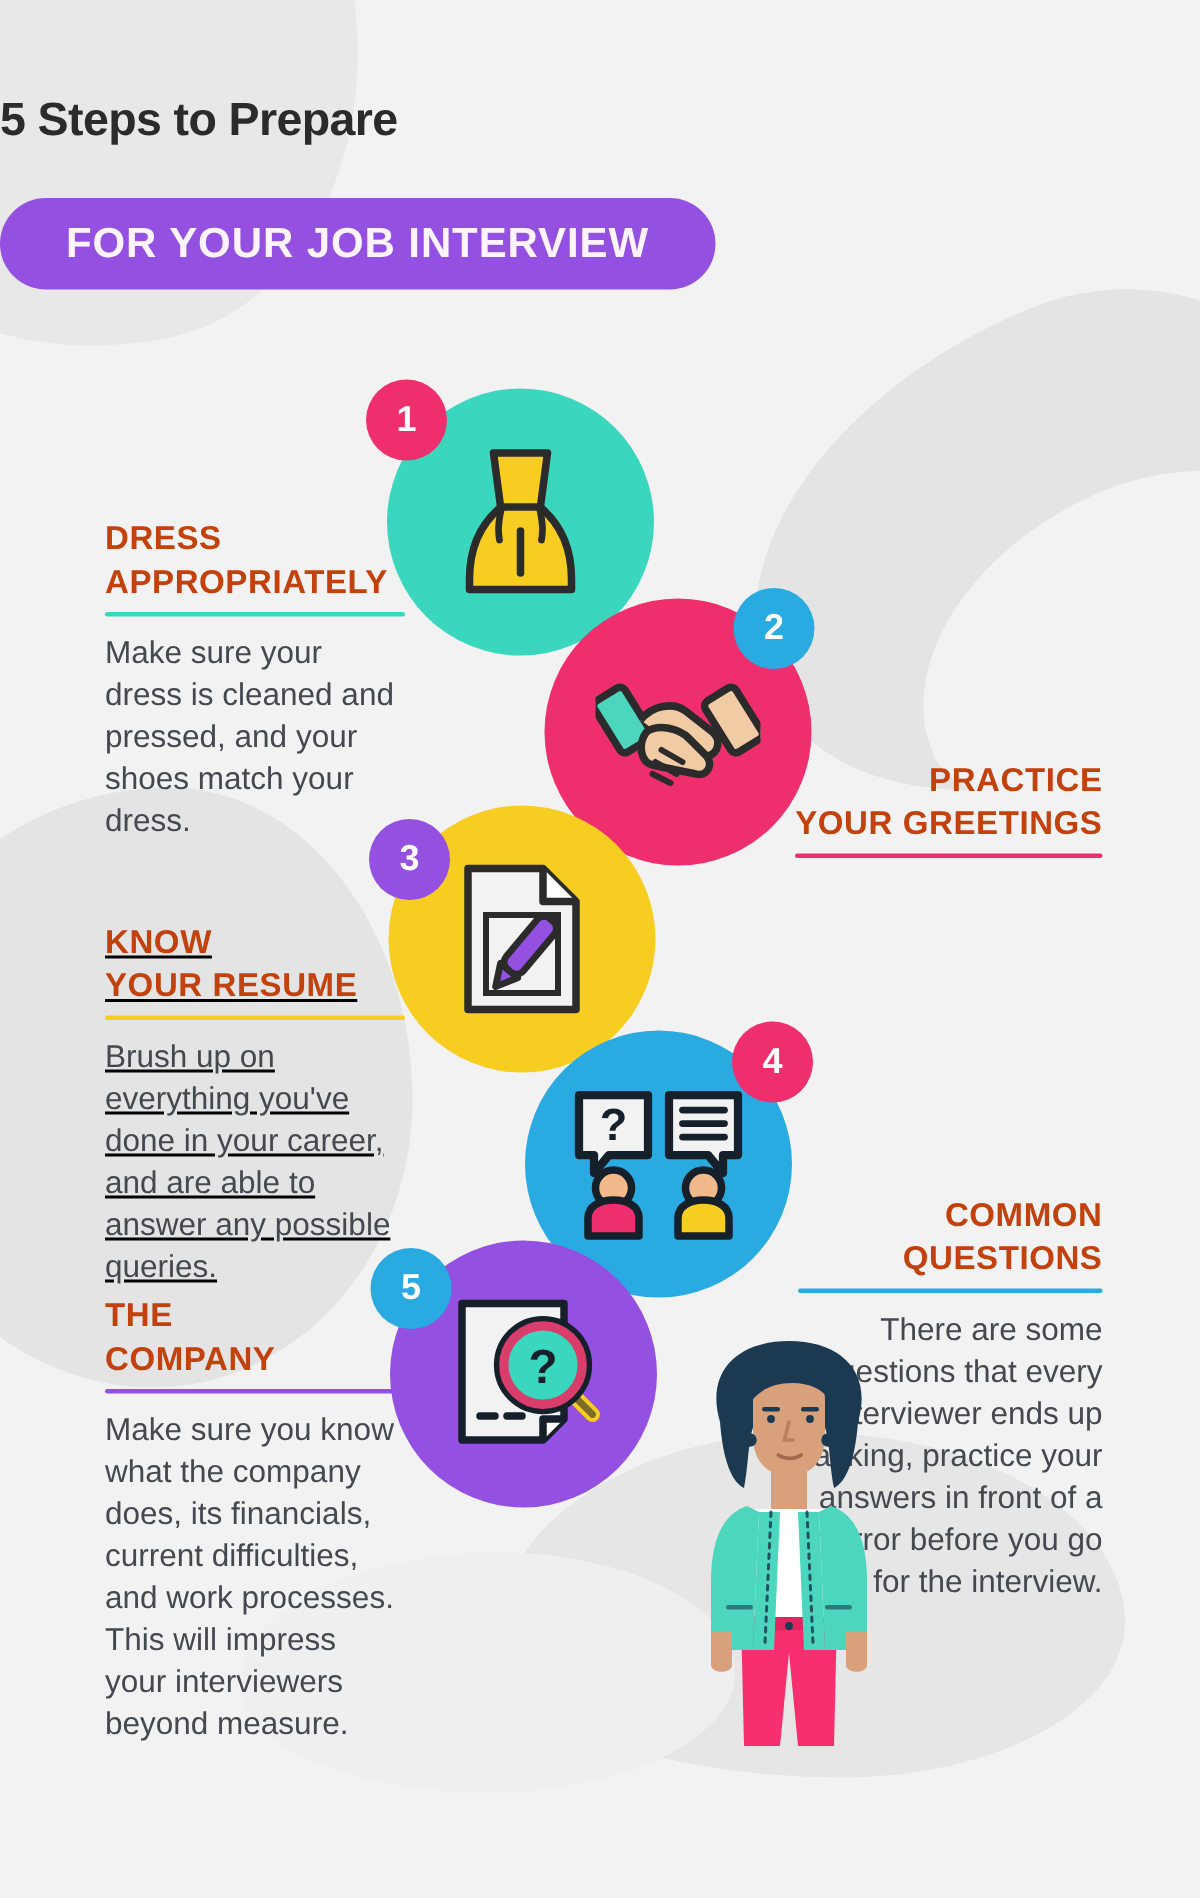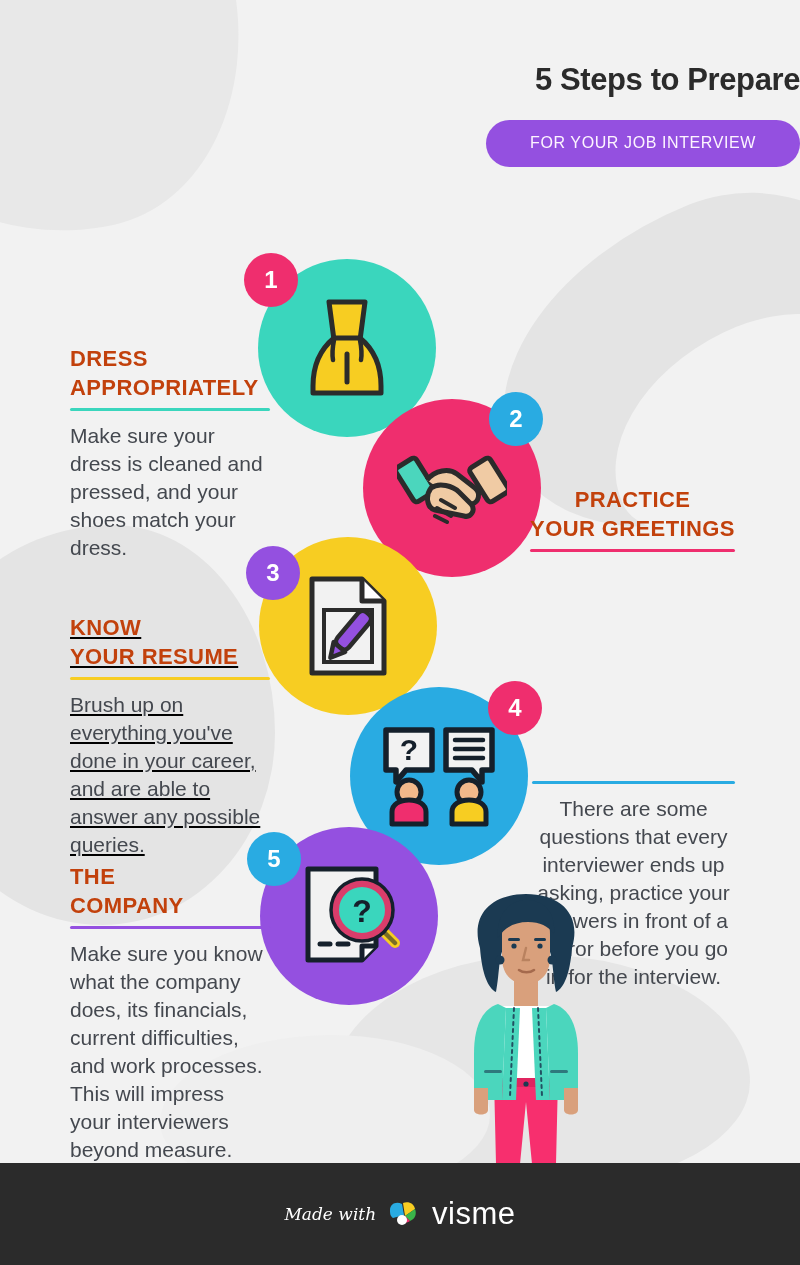--- a/index.html
+++ b/index.html
@@ -60,37 +60,37 @@
     border-radius: 50% 50% 45% 55% / 60% 55% 45% 40%;
   }
   .blob-bottom-light {
     left: 160px; top: 1035px;
     width: 330px; height: 160px;
     background: #efefef;
     border-radius: 52% 48% 50% 50% / 55% 50% 50% 45%;
   }
 
   
-  .header { position: absolute; left: 0; top: 0; width: 800px; text-align: right; }
+  .header { position: absolute; left: 0; top: 0; width: 800px; text-align: left; }
   .main-title {
     font-size: 31px;
     font-weight: bold;
     color: #2b2b2b;
     letter-spacing: -0.4px;
     margin-top: 62px;
   }
   .subtitle-pill {
     display: inline-block;
-    margin-top: 22px;
+    margin-top: 34px;
     padding: 14px 44px 15px;
     background: #9450e0;
     border-radius: 34px;
     color: #fdf4ff;
-    font-size: 16px;
-    font-weight: normal;
+    font-size: 28px;
+    font-weight: bold;
     letter-spacing: 0.6px;
   }
 
   
   .step { position: absolute; }
   .circle {
     position: absolute;
     border-radius: 50%;
     display: flex;
     align-items: center;
@@ -117,21 +117,21 @@
     line-height: 1.32;
     text-transform: uppercase;
   }
   .rule { height: 3px; border-radius: 2px; margin-top: 6px; }
   .txt p {
     font-size: 21px;
     line-height: 1.33;
     color: #44484f;
     margin-top: 11px;
   }
-  .txt.right { text-align: center; }
+  .txt.right { text-align: right; margin-top: 20px; }
   .txt.left  { text-align: left; }
 
   
   .footer {
     position: absolute;
     left: 0; top: 1163px;
     width: 800px; height: 102px;
     background: #2b2b2b;
     display: flex;
     align-items: center;
@@ -250,20 +250,24 @@
         <circle cx="29" cy="68" r="12" fill="#f2b98b" stroke="#15202b" stroke-width="5"></circle>
         <path d="M12 100 L12 88 C12 80 20 76 29 76 C38 76 46 80 46 88 L46 100 Z" fill="#ef2e6e" stroke="#15202b" stroke-width="5" stroke-linejoin="round"></path>
         <circle cx="89" cy="68" r="12" fill="#f2b98b" stroke="#15202b" stroke-width="5"></circle>
         <path d="M72 100 L72 88 C72 80 80 76 89 76 C98 76 106 80 106 88 L106 100 Z" fill="#f7cd22" stroke="#15202b" stroke-width="5" stroke-linejoin="round"></path>
       </svg>
     </div>
     <div class="badge" style="left:488px; top:681px; background:#ef2e6e;">
       <span>4</span>
     </div>
     <div class="txt right" style="left:532px; top:775px; width:203px;">
+      <h3>
+        <span>COMMON</span><br>
+        <span>QUESTIONS</span>
+      </h3>
       <div class="rule" style="background:#29abe2; width:203px;"></div>
       <p>There are some questions that every interviewer ends up asking, practice your answers in front of a mirror before you go in for the interview.</p>
     </div>
   </div>
 
   <div class="step">
     <div class="circle" style="left:260px; top:827px; width:178px; height:178px; background:#9450e0;">
       <svg width="106" height="104" viewBox="0 0 106 104">
         <path d="M12 5 L66 5 L80 5 L80 82 L66 96 L12 96 Z" fill="#f2f2f2" stroke="#15202b" stroke-width="5" stroke-linejoin="round"></path>
         <path d="M66 96 L66 82 L80 82" fill="#ffffff" stroke="#15202b" stroke-width="5" stroke-linejoin="round"></path>
@@ -330,25 +334,14 @@
 
     <path d="M78 120 L74 208 M102 120 L106 208" fill="none" stroke="#1b3a52" stroke-width="2" stroke-dasharray="3 4" stroke-linecap="round" opacity="0.85"></path>
 
     <rect x="48" y="182" width="18" height="3" rx="1.5" fill="#1b3a52" opacity="0.6"></rect>
     <rect x="114" y="182" width="18" height="3" rx="1.5" fill="#1b3a52" opacity="0.6"></rect>
 
     <path d="M38 200 L38 222 C38 228 52 228 52 222 L52 200 Z" fill="#d9a07c"></path>
     <path d="M128 200 L128 222 C128 228 142 228 142 222 L142 200 Z" fill="#d9a07c"></path>
   </svg>
 
-  <div class="footer">
-    <span class="made-with">Made with</span>
-    <svg width="34" height="30" viewBox="0 0 34 30">
-      <path d="M3 11 C3 5 9 2 15 5 L17 16 L6 19 C3 17 3 14 3 11 Z" fill="#29abe2"></path>
-      <path d="M16 4 C22 2 27 5 28 10 L18 17 Z" fill="#f7cd22"></path>
-      <path d="M28 10 C30 15 28 20 23 22 L18 17 Z" fill="#3ab54a"></path>
-      <path d="M23 22 C20 24 16 24 13 22 L18 17 Z" fill="#ef2e6e"></path>
-      <circle cx="15" cy="21" r="5" fill="#ffffff"></circle>
-    </svg>
-    <span class="visme-word">visme</span>
-  </div>
 
 </div>
 
 </body></html>

